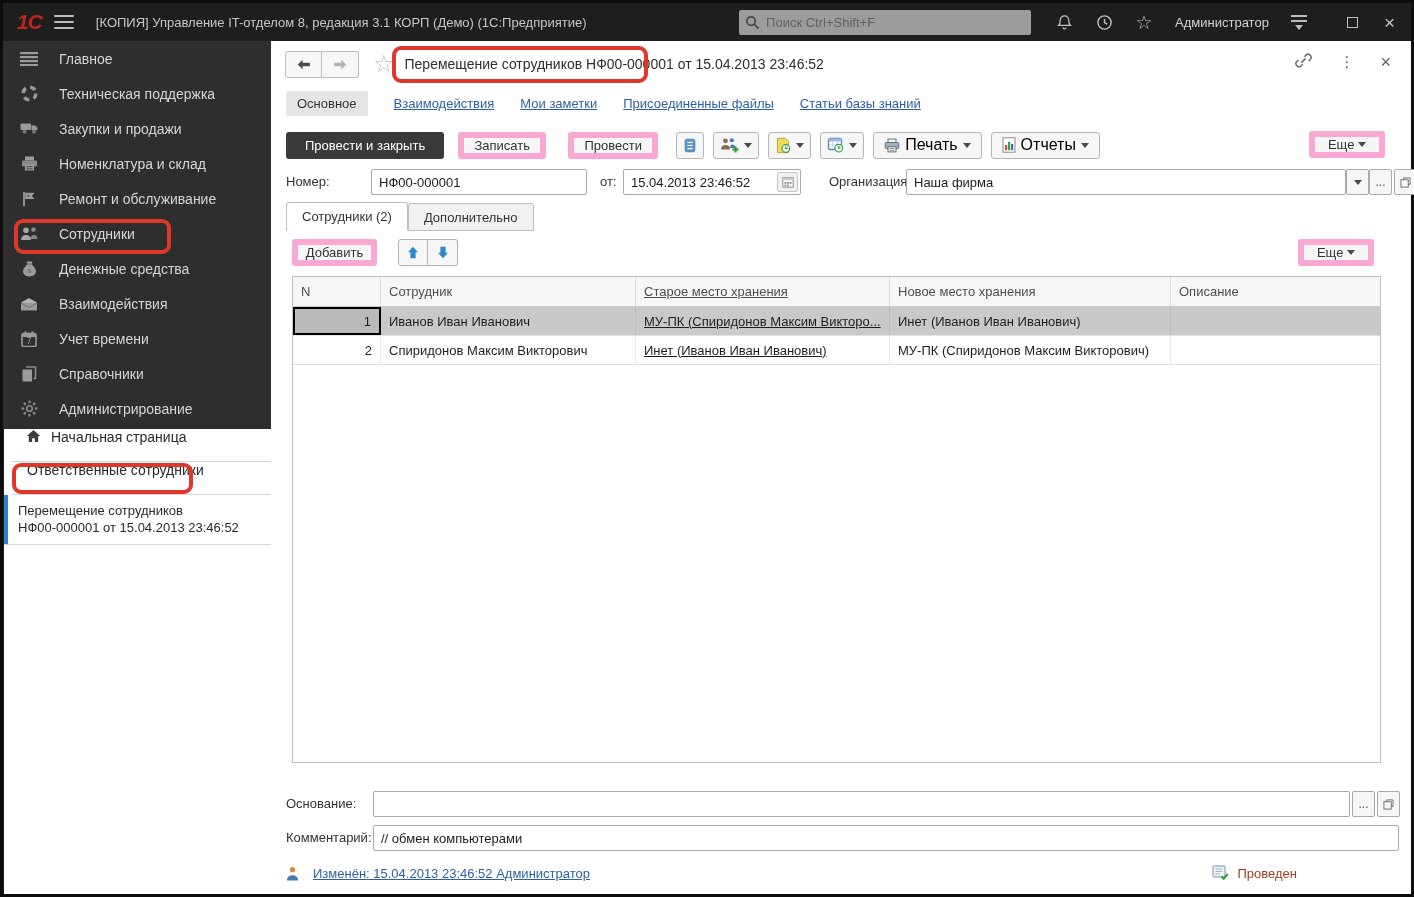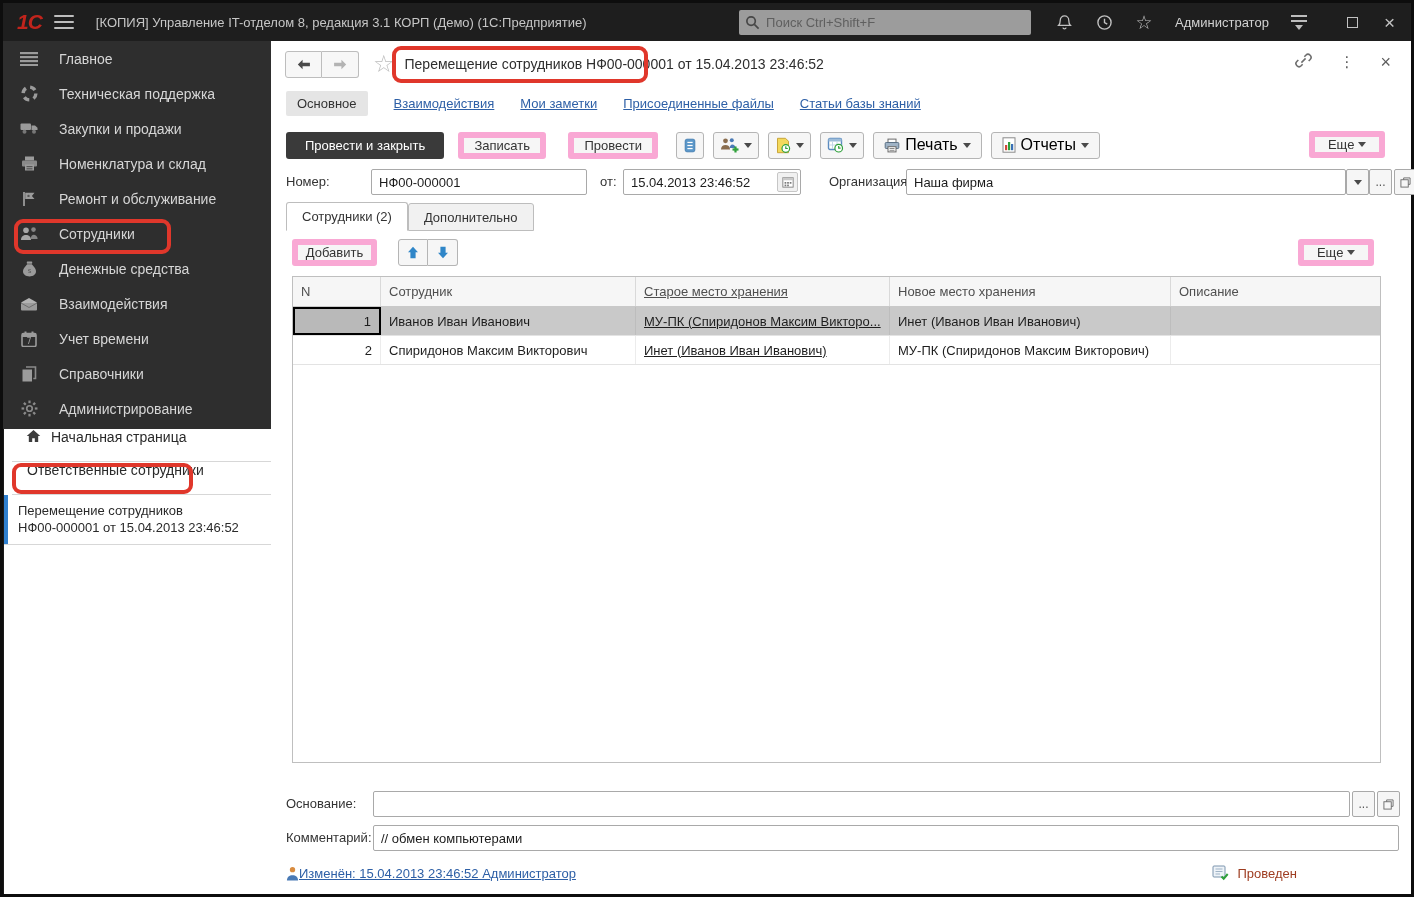--- a/index.html
+++ b/index.html
@@ -93,21 +93,21 @@
   .c-emp { width:255px; flex:0 0 255px; }
   .c-old { width:254px; flex:0 0 254px;text-decoration:underline; }
   .c-new { width:281px; flex:0 0 281px; }
   .c-desc { flex:1 1 auto; border-right:none !important; }
   .cur-cell { border:2px solid #000 !important; background:#b9b9b9; justify-content:flex-end; }
 
   .basisrow  { position:absolute; left:15px; top:750px; right:14px; height:26px; font-size:13px; color:#333; }
   .commrow   { position:absolute; left:15px; top:784px; right:14px; height:26px; font-size:13px; color:#333; }
 
   .footer { position:absolute; left:15px; top:820px; right:14px; height:24px; display:flex; align-items:center; font-size:13px; }
-  .f-link { color:#2d5fa6; text-decoration:underline; cursor:pointer; }
+  .f-link { color:#2d5fa6; text-decoration:underline; margin-left:14px; cursor:pointer; }
   .status { position:absolute; right:100px; display:flex; align-items:center; gap:8px; color:#9e3c20; }
 
   .annotation { position:absolute; border:4px solid #e0372b; border-radius:9px; pointer-events:none; z-index:50; }
 </style>
 </head>
 <body>
 
 <div class="window">
 
   <div class="titlebar">

